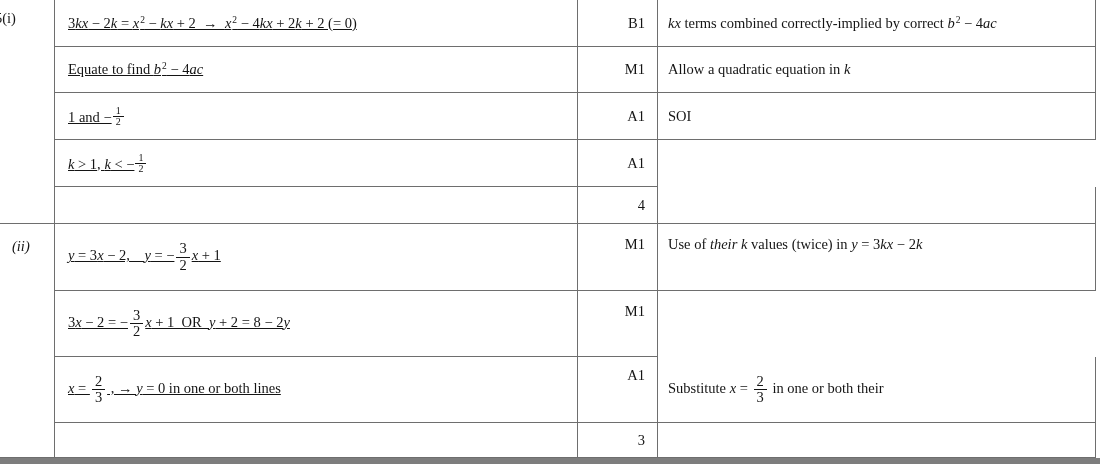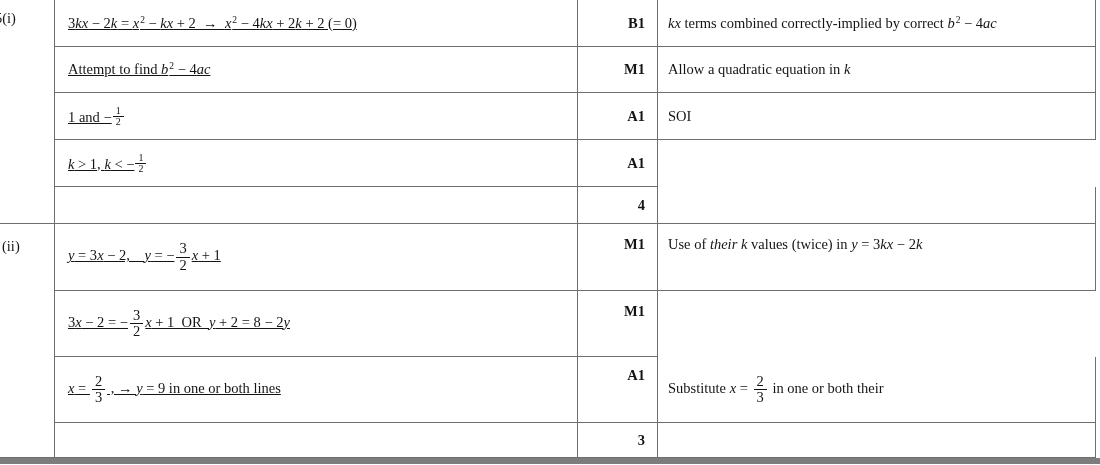--- a/index.html
+++ b/index.html
@@ -25,23 +25,23 @@
     display:flex;align-items:center;
     overflow:hidden;
     line-height:1.3;
   }
   .c1{grid-column:1}.c2{grid-column:2}.c3{grid-column:3}.c4{grid-column:4}
   .r1{grid-row:1}.r2{grid-row:2}.r3{grid-row:3}.r4{grid-row:4}.r5{grid-row:5}
   .r6{grid-row:6}.r7{grid-row:7}.r8{grid-row:8}.r9{grid-row:9}
   .lab-i{grid-row:1/6;align-items:flex-start;padding-top:9px;}
   .lab-ii{grid-row:6/10;align-items:flex-start;padding-top:13px;}
   .lab-i .m{margin-left:-5px;}
-  .lab-ii .m{margin-left:2px;}
+  .lab-ii .m{margin-left:12px;font-style:italic;}
   .content{padding-left:13px;padding-right:6px;text-decoration:underline;}
-  .mark{justify-content:flex-end;padding-right:12px;font-weight:bold;}
+  .mark{justify-content:flex-end;padding-right:12px;font-weight:normal;}
   .guid{padding-left:10px;padding-right:2px;}
   .top{align-items:flex-start;padding-top:11px;}
   .top-sm{align-items:flex-start;padding-top:9px;}
   .it{font-style:italic;}
   .sup{font-size:9.5px;position:relative;top:-5px;margin-left:1px;}
   .fr{display:inline-block;vertical-align:middle;text-align:center;margin:0 2px;line-height:1.05;}
   .fr .n{display:block;padding:0 3px;}
   .fr .d{display:block;border-top:1px solid #141414;padding:0 3px;}
   .fr.small{font-size:10px;vertical-align:-3px;margin:0 1px;line-height:1;}
   .bar{
@@ -64,21 +64,21 @@
 
     <div class="cell c2 r1 content">
         <span class="m"><span>3</span><span class="it">kx</span><span> − 2</span><span class="it">k</span><span> = </span><span class="it">x</span><span class="sup">2</span><span> − </span><span class="it">kx</span><span> + 2 &nbsp;→&nbsp; </span><span class="it">x</span><span class="sup">2</span><span> − 4</span><span class="it">kx</span><span> + 2</span><span class="it">k</span><span> + 2 (= 0)</span></span>
       </div>
     <div class="cell c3 r1 mark">B1</div>
     <div class="cell c4 r1 guid">
         <span class="m"><span class="it">kx</span><span> terms combined correctly-implied by correct </span><span class="it">b</span><span class="sup">2</span><span> − 4</span><span class="it">ac</span></span>
       </div>
 
     <div class="cell c2 r2 content">
-        <span class="m"><span>Attempt to find </span><span class="it">b</span><span class="sup">2</span><span> − 4</span><span class="it">ac</span></span>
+        <span class="m"><span>Equate to find </span><span class="it">b</span><span class="sup">2</span><span> − 4</span><span class="it">ac</span></span>
       </div>
     <div class="cell c3 r2 mark">M1</div>
     <div class="cell c4 r2 guid">
         <span class="m"><span>Allow a quadratic equation in </span><span class="it">k</span></span>
       </div>
 
     <div class="cell c2 r3 content">
         <span class="m"><span>1 and −</span><span class="fr small"><span class="n">1</span><span class="d">2</span></span></span>
       </div>
     <div class="cell c3 r3 mark">A1</div>
@@ -102,21 +102,21 @@
     <div class="cell c4 r6 guid top">
         <span class="m"><span>Use of </span><span class="it">their</span><span> </span><span class="it">k</span><span> values (twice) in </span><span class="it">y</span><span> = 3</span><span class="it">kx</span><span> − 2</span><span class="it">k</span></span>
       </div>
 
     <div class="cell c2 r7 content">
         <span class="m"><span>3</span><span class="it">x</span><span> − 2 = −</span><span class="fr"><span class="n">3</span><span class="d">2</span></span><span class="it">x</span><span> + 1 &nbsp;OR&nbsp; </span><span class="it">y</span><span> + 2 = 8 − 2</span><span class="it">y</span></span>
       </div>
     <div class="cell c3 r7 mark top">M1</div>
 
     <div class="cell c2 r8 content">
-        <span class="m"><span class="it">x</span><span> = </span><span class="fr"><span class="n">2</span><span class="d">3</span></span><span> ,&nbsp;→ </span><span class="it">y</span><span> = 9 in one or both lines</span></span>
+        <span class="m"><span class="it">x</span><span> = </span><span class="fr"><span class="n">2</span><span class="d">3</span></span><span> ,&nbsp;→ </span><span class="it">y</span><span> = 0 in one or both lines</span></span>
       </div>
     <div class="cell c3 r8 mark top-sm">A1</div>
     <div class="cell c4 r8 guid">
         <span class="m"><span>Substitute </span><span class="it">x</span><span> = </span><span class="fr"><span class="n">2</span><span class="d">3</span></span><span> in one or both their</span></span>
       </div>
 
     <div class="cell c2 r9 content"></div>
     <div class="cell c3 r9 mark">3</div>
     <div class="cell c4 r9 guid"></div>
 

